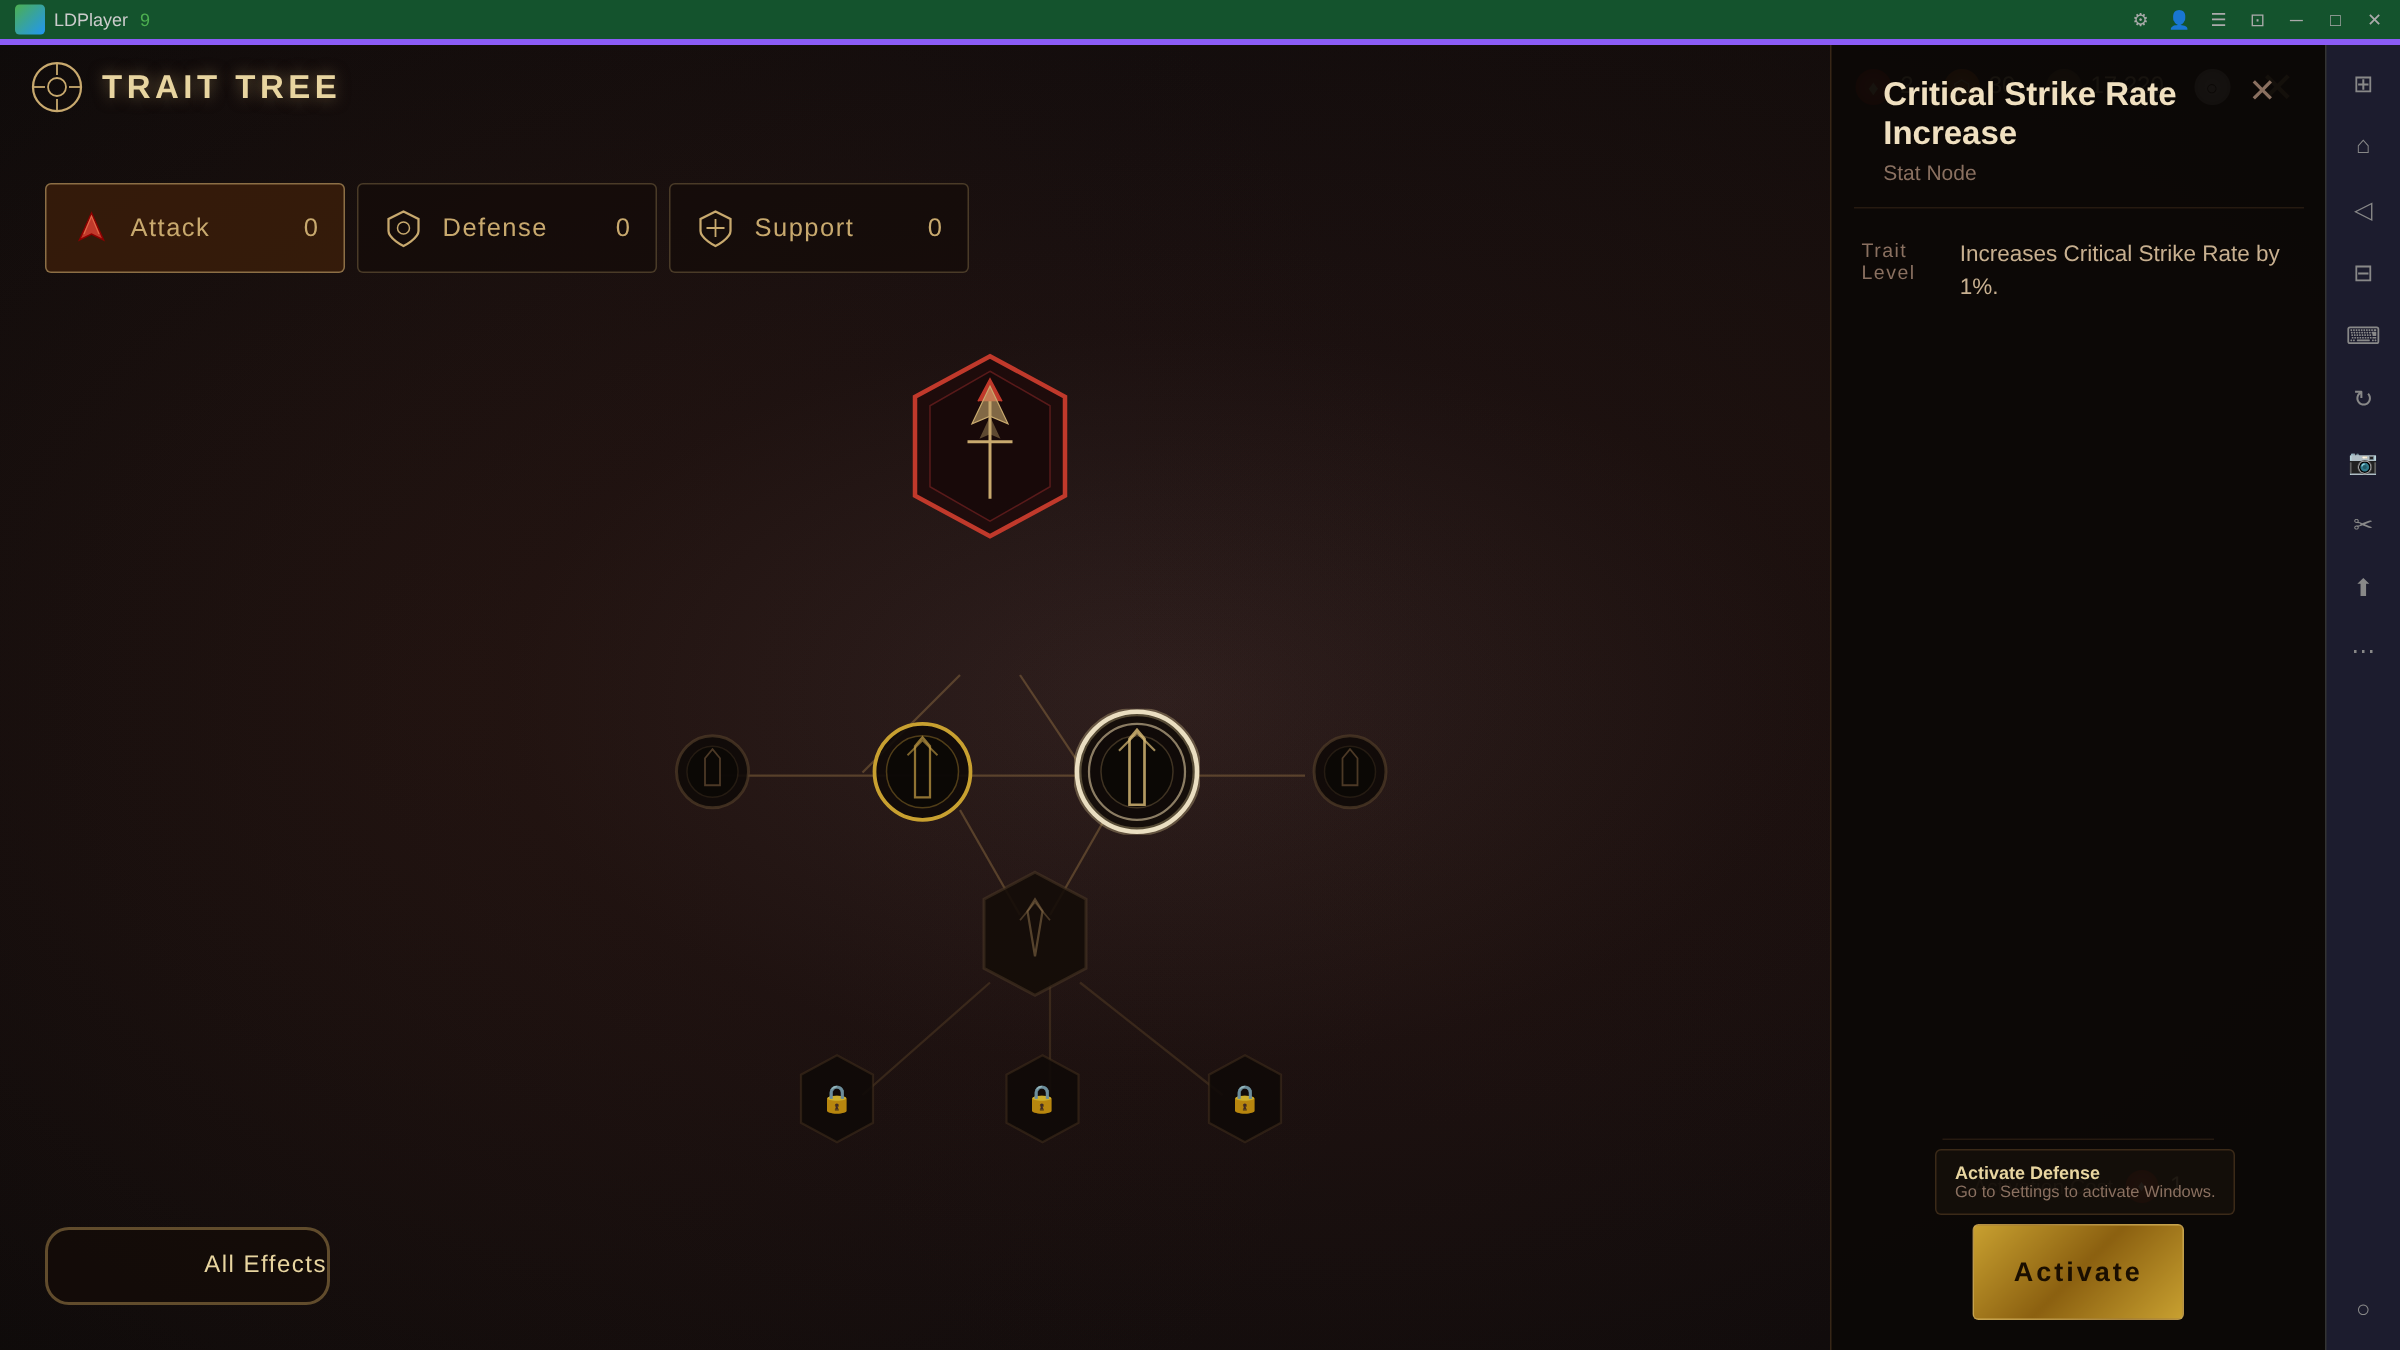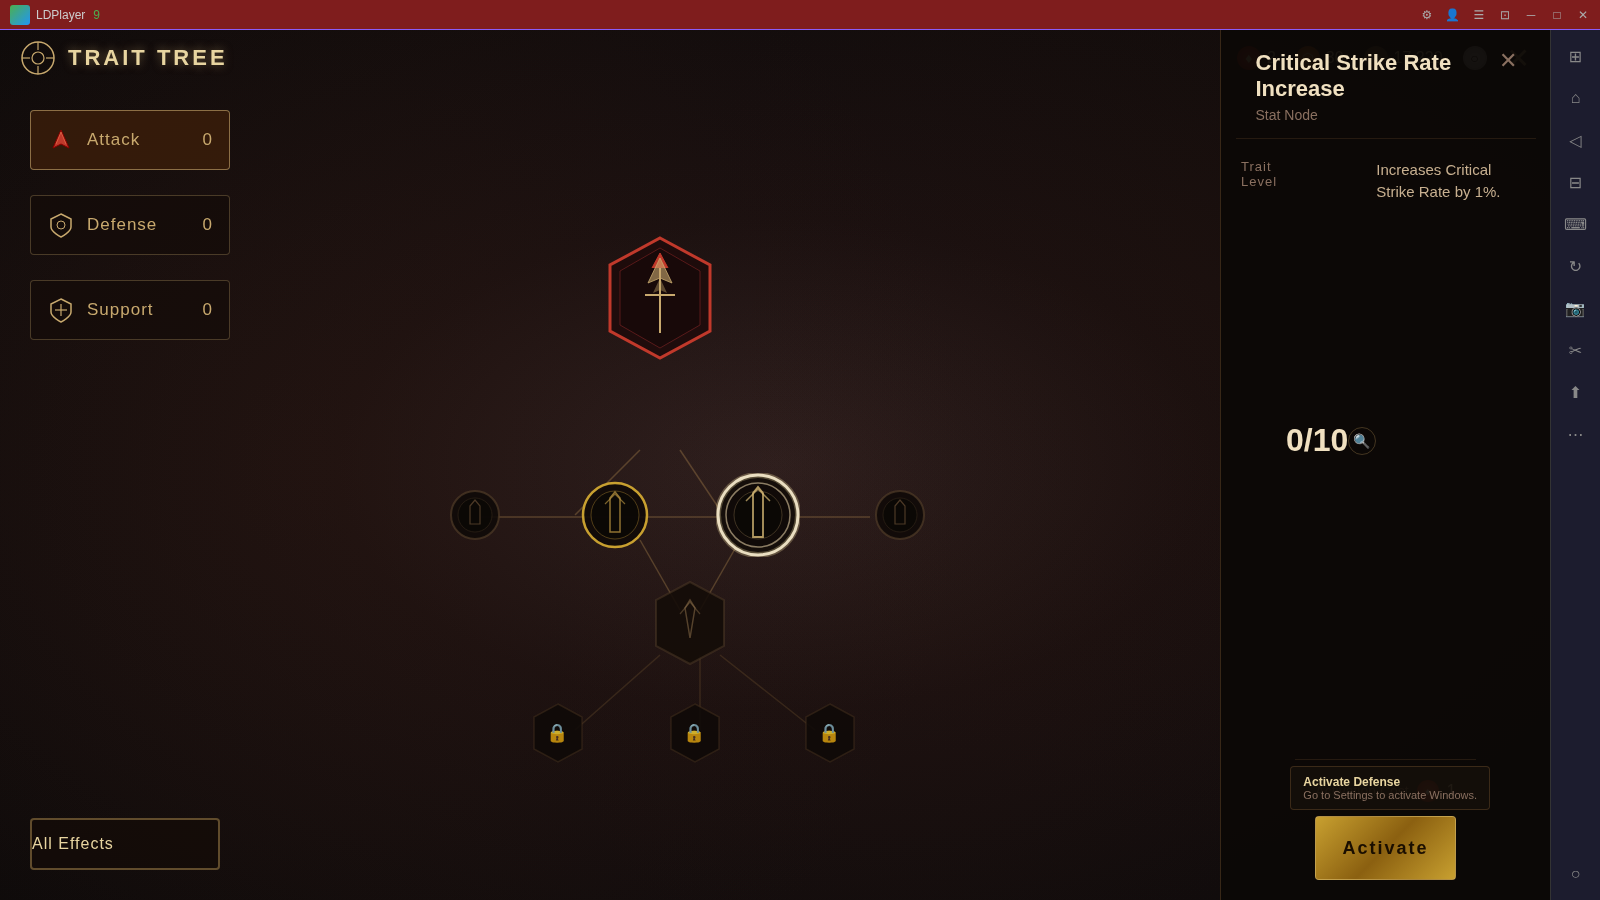--- a/index.html
+++ b/index.html
@@ -10,25 +10,25 @@
       font-family: 'Segoe UI', Arial, sans-serif;
       background: #1a1a2e;
       position: relative;
     }
 
     
     .titlebar {
       position: absolute;
       top: 0; left: 0; right: 0;
       height: 30px;
-      background: #7f1d1d;
+      background: #14532d;
       display: flex;
       align-items: center;
       z-index: 100;
-      border-bottom: 1px solid #8b5cf6;
+      border-bottom: 4px solid #8b5cf6;
     }
     .titlebar-logo {
       display: flex;
       align-items: center;
       padding: 0 10px;
       gap: 6px;
     }
     .ldplayer-icon {
       width: 20px; height: 20px;
       background: linear-gradient(135deg, #4CAF50, #2196F3);
@@ -152,25 +152,25 @@
     .close-game-btn {
       color: #c8a96e;
       font-size: 28px;
       cursor: pointer;
       opacity: 0.9;
     }
 
     
     .category-tabs {
       position: absolute;
-      top: 80px;
+      top: 92px;
       left: 30px;
       display: flex;
-      flex-direction: column;
-      gap: 25px;
+      flex-direction: row;
+      gap: 8px;
     }
     .category-tab {
       width: 200px;
       height: 60px;
       display: flex;
       align-items: center;
       gap: 12px;
       padding: 0 16px;
       cursor: pointer;
       border: 1px solid rgba(200,169,110,0.3);
@@ -196,28 +196,28 @@
 
     
     .all-effects-btn {
       position: absolute;
       bottom: 30px;
       left: 30px;
       width: 190px;
       height: 52px;
       background: rgba(20,12,8,0.85);
       border: 2px solid rgba(150,120,70,0.6);
-      border-radius: 4px;
+      border-radius: 16px;
       color: #e8d5a0;
       font-size: 16px;
       letter-spacing: 1px;
       cursor: pointer;
       display: flex;
       align-items: center;
-      justify-content: flex-start;
+      justify-content: flex-end;
     }
 
     
     .node-panel {
       position: absolute;
       right: 0; top: 0; bottom: 0;
       width: 330px;
       background: rgba(12,8,6,0.95);
       border-left: 1px solid rgba(100,70,40,0.5);
       display: flex;
@@ -545,24 +545,20 @@
   </div>
 
   <div class="node-panel">
     <div class="node-panel-header">
       <div class="node-panel-title">Critical Strike Rate Increase</div>
       <div class="node-panel-subtitle">Stat Node</div>
       <div class="node-panel-close">✕</div>
     </div>
     <div class="node-panel-body">
       <div class="trait-level-label">Trait Level</div>
-      <div class="trait-level-row">
-        <div class="trait-level-value">0/10</div>
-        <div class="magnify-icon">🔍</div>
-      </div>
       <div class="trait-description">Increases Critical Strike Rate by 1%.</div>
     </div>
     <div class="node-panel-footer">
       <div class="activation-cost-row">
         <span class="activation-cost-label">Activation Cost</span>
         <div class="activation-cost-icon">♦</div>
         <span class="activation-cost-value">1</span>
       </div>
       <button class="activate-btn">Activate</button>
     </div>

